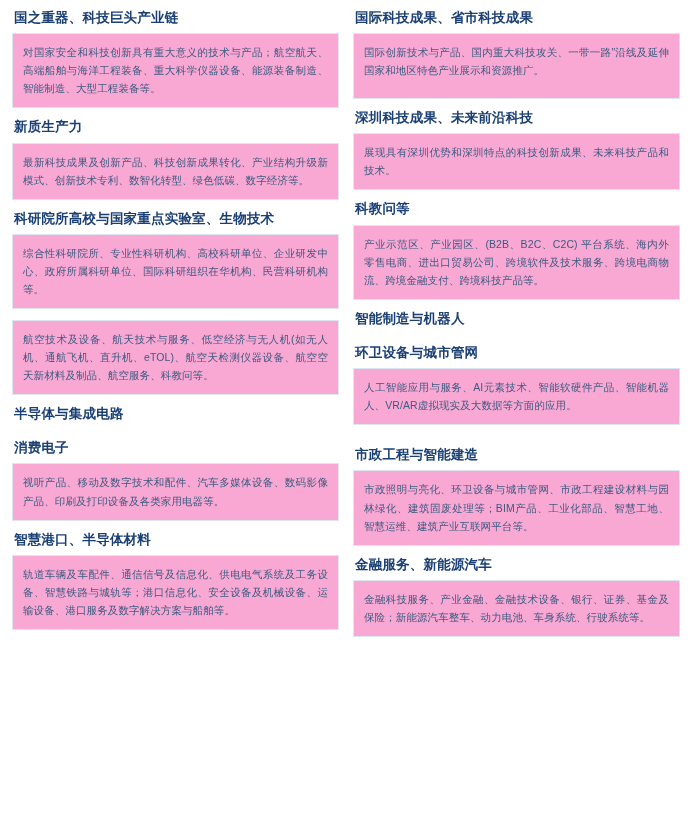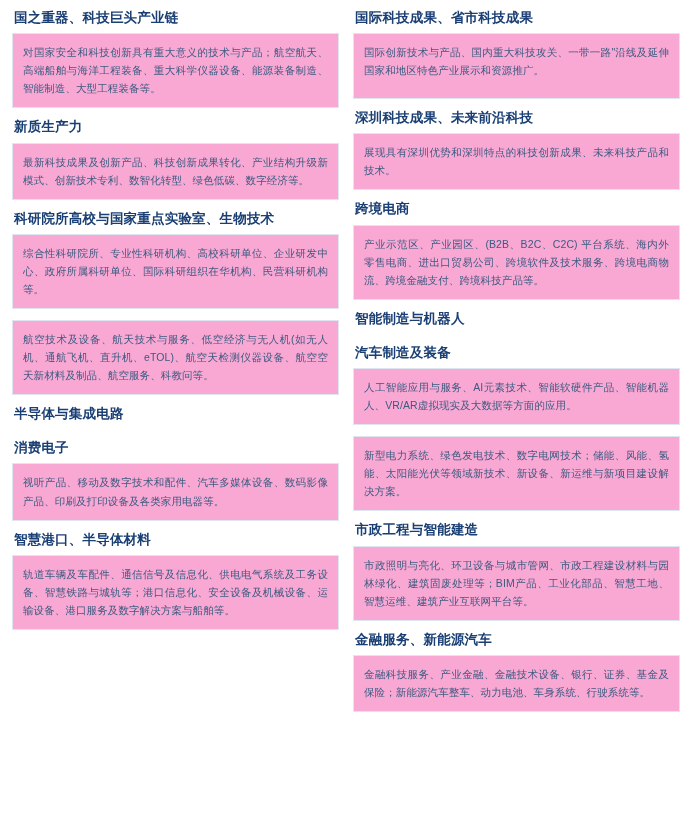--- a/index.html
+++ b/index.html
@@ -95,32 +95,31 @@
   <div class="col">
     <div class="card">
       <div class="card-title">国际科技成果、省市科技成果</div>
       <div class="card-body h3">国际创新技术与产品、国内重大科技攻关、一带一路"沿线及延伸国家和地区特色产业展示和资源推广。</div>
     </div>
     <div class="card">
       <div class="card-title">深圳科技成果、未来前沿科技</div>
       <div class="card-body h2">展现具有深圳优势和深圳特点的科技创新成果、未来科技产品和技术。</div>
     </div>
     <div class="card">
-      <div class="card-title">跨境电商</div>
+      <div class="card-title">科教问等</div>
       <div class="card-body h3">产业示范区、产业园区、(B2B、B2C、C2C) 平台系统、海内外零售电商、进出口贸易公司、跨境软件及技术服务、跨境电商物流、跨境金融支付、跨境科技产品等。</div>
     </div>
     <div class="card">
       <div class="card-title">智能制造与机器人</div>
     </div>
     <div class="card">
-      <div class="card-title">汽车制造及装备</div>
+      <div class="card-title">环卫设备与城市管网</div>
       <div class="card-body h2">人工智能应用与服务、AI元素技术、智能软硬件产品、智能机器人、VR/AR虚拟现实及大数据等方面的应用。</div>
     </div>
     <div class="card">
-      <div class="card-body h2">新型电力系统、绿色发电技术、数字电网技术；储能、风能、氢能、太阳能光伏等领域新技术、新设备、新运维与新项目建设解决方案。</div>
     </div>
     <div class="card">
       <div class="card-title">市政工程与智能建造</div>
       <div class="card-body h3">市政照明与亮化、环卫设备与城市管网、市政工程建设材料与园林绿化、建筑固废处理等；BIM产品、工业化部品、智慧工地、智慧运维、建筑产业互联网平台等。</div>
     </div>
     <div class="card">
       <div class="card-title">金融服务、新能源汽车</div>
       <div class="card-body h2">金融科技服务、产业金融、金融技术设备、银行、证券、基金及保险；新能源汽车整车、动力电池、车身系统、行驶系统等。</div>
     </div>
   </div>

